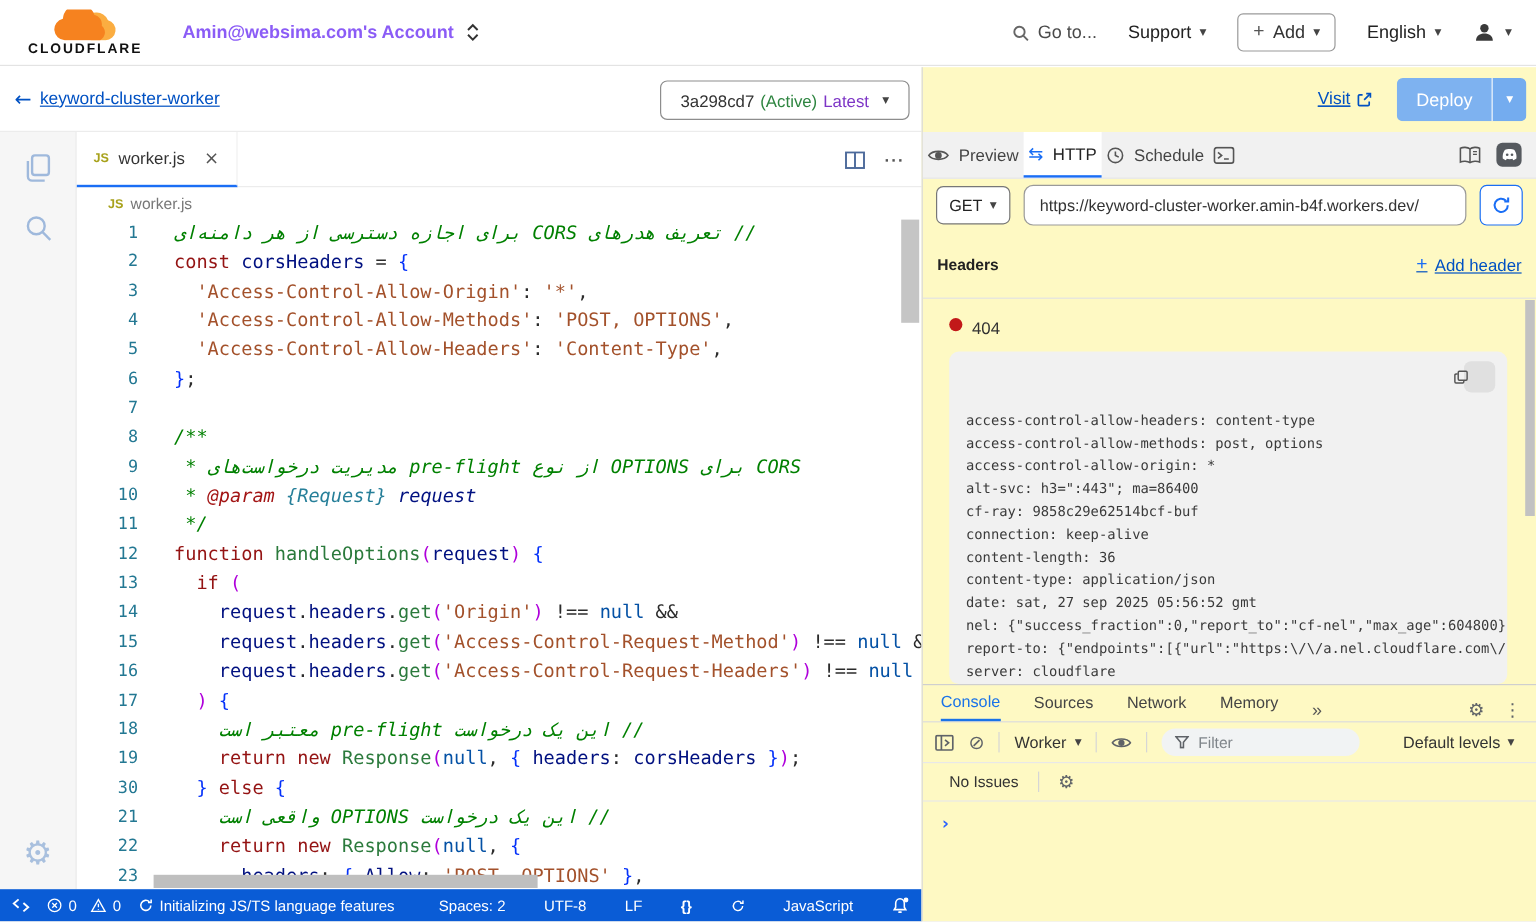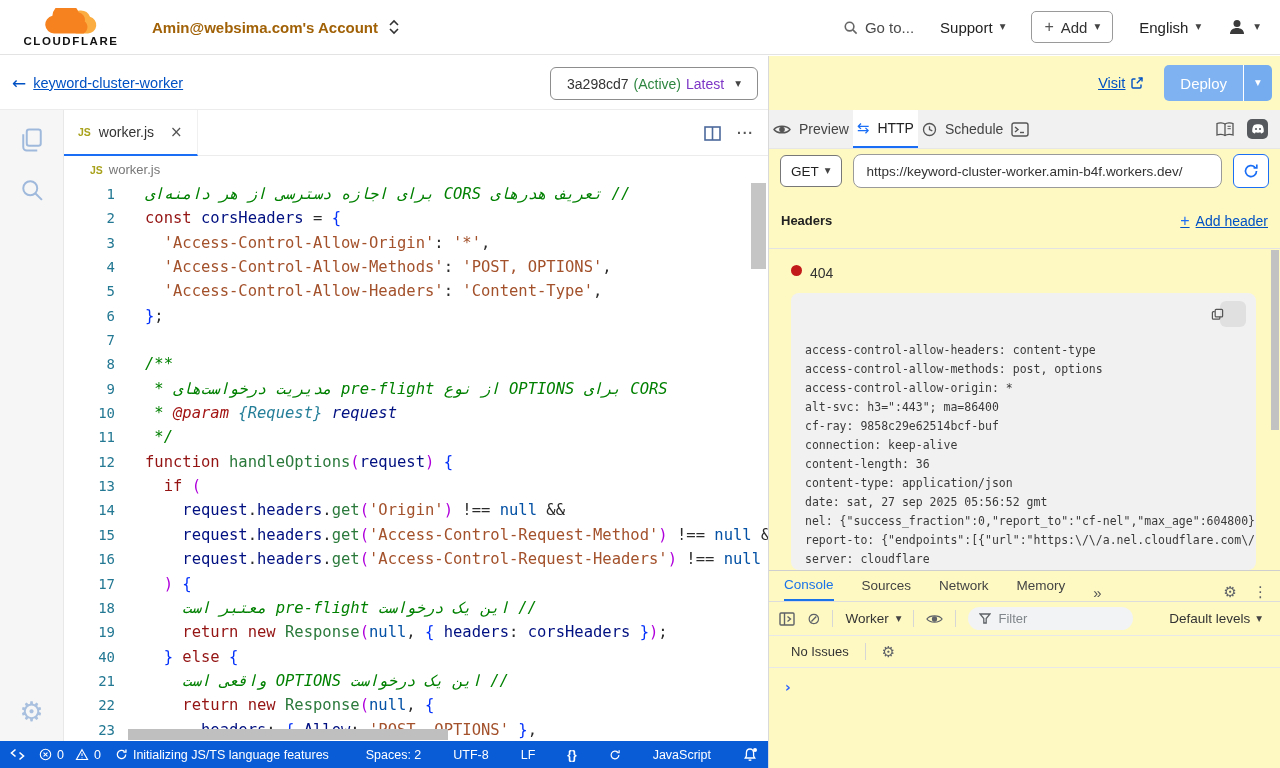--- a/index.html
+++ b/index.html
@@ -4,21 +4,21 @@
 <style>
   *{margin:0;padding:0;box-sizing:border-box}
   html,body{background:#e8e8e8}
   #app{position:relative;width:1280px;height:768px;background:#fff;font-family:"Liberation Sans",sans-serif;overflow:hidden;color:#222}
   svg{display:block}
   .caret{font-family:"DejaVu Sans",sans-serif;font-size:7.5px;color:#444;line-height:1}
   
   .topnav{position:absolute;left:0;top:0;width:1280px;height:55px;background:#fff;border-bottom:1px solid #e3e3e3;display:flex;align-items:center}
   .logo{margin-left:16px;width:110px;display:flex;flex-direction:column;align-items:center;gap:1px}
   .logo-word{font-size:11.5px;font-weight:bold;letter-spacing:1.6px;color:#111}
-  .account{margin-left:26px;display:flex;align-items:center;gap:10px;font-size:15px;font-weight:bold;color:#a16207}
+  .account{margin-left:26px;display:flex;align-items:center;gap:10px;font-size:15px;font-weight:bold;color:#8b5cf6}
   .topnav-right{margin-left:auto;display:flex;align-items:center;gap:26px;margin-right:20px}
   .nav-item{display:flex;align-items:center;gap:7px;font-size:15px;color:#222}
   .goto{color:#4a4a4a}
   .add-btn{border:1px solid #9a9a9a;border-radius:5px;padding:6px 12px;display:flex;align-items:center;gap:7px;font-size:15px;color:#333;background:#fff}
   
   .subleft{position:absolute;left:0;top:56px;width:768px;height:54px;background:#fff;border-bottom:1px solid #ececec;display:flex;align-items:center}
   .back-link{margin-left:12px;display:flex;align-items:center;gap:7px;font-size:14.5px}
   .back-link a{color:#0051c3;text-decoration:underline}
   .back-arrow{color:#0051c3;font-size:17px;font-family:"DejaVu Sans",sans-serif}
   .version-dd{position:absolute;right:10px;top:11px;width:208px;height:33px;border:1px solid #8d8d8d;border-radius:6px;background:#fff;display:flex;align-items:center;justify-content:center;gap:5px;font-size:14px}
@@ -229,21 +229,21 @@
         <div class="code-line"><span class="ln">10</span><span class="lt"><span class="tk-cmt"> * </span><span class="tk-tag">@param </span><span class="tk-typ">{Request} </span><span class="tk-pvar">request</span></span></div>
         <div class="code-line"><span class="ln">11</span><span class="lt"><span class="tk-cmt"> */</span></span></div>
         <div class="code-line"><span class="ln">12</span><span class="lt"><span class="tk-kw">function </span><span class="tk-fn">handleOptions</span><span class="tk-pb">(</span><span class="tk-var">request</span><span class="tk-pb">)</span><span class="tk-pl"> </span><span class="tk-bb">{</span></span></div>
         <div class="code-line"><span class="ln">13</span><span class="lt"><span class="tk-pl">  </span><span class="tk-kw">if </span><span class="tk-pb">(</span></span></div>
         <div class="code-line"><span class="ln">14</span><span class="lt"><span class="tk-pl">    </span><span class="tk-var">request</span><span class="tk-op">.</span><span class="tk-var">headers</span><span class="tk-op">.</span><span class="tk-fn">get</span><span class="tk-pb">(</span><span class="tk-str">'Origin'</span><span class="tk-pb">)</span><span class="tk-op"> !== </span><span class="tk-nul">null</span><span class="tk-op"> &amp;&amp;</span></span></div>
         <div class="code-line"><span class="ln">15</span><span class="lt"><span class="tk-pl">    </span><span class="tk-var">request</span><span class="tk-op">.</span><span class="tk-var">headers</span><span class="tk-op">.</span><span class="tk-fn">get</span><span class="tk-pb">(</span><span class="tk-str">'Access-Control-Request-Method'</span><span class="tk-pb">)</span><span class="tk-op"> !== </span><span class="tk-nul">null</span><span class="tk-op"> &amp;&amp;</span></span></div>
         <div class="code-line"><span class="ln">16</span><span class="lt"><span class="tk-pl">    </span><span class="tk-var">request</span><span class="tk-op">.</span><span class="tk-var">headers</span><span class="tk-op">.</span><span class="tk-fn">get</span><span class="tk-pb">(</span><span class="tk-str">'Access-Control-Request-Headers'</span><span class="tk-pb">)</span><span class="tk-op"> !== </span><span class="tk-nul">null</span></span></div>
         <div class="code-line"><span class="ln">17</span><span class="lt"><span class="tk-pl">  </span><span class="tk-pb">)</span><span class="tk-pl"> </span><span class="tk-bb">{</span></span></div>
         <div class="code-line"><span class="ln">18</span><span class="lt"><span class="tk-pl">    </span><span class="tk-cmt" dir="auto">// این یک درخواست pre-flight معتبر است</span></span></div>
         <div class="code-line"><span class="ln">19</span><span class="lt"><span class="tk-pl">    </span><span class="tk-kw">return </span><span class="tk-kw">new </span><span class="tk-fn">Response</span><span class="tk-pb">(</span><span class="tk-nul">null</span><span class="tk-op">, </span><span class="tk-bb">{</span><span class="tk-pl"> </span><span class="tk-var">headers</span><span class="tk-op">: </span><span class="tk-var">corsHeaders</span><span class="tk-pl"> </span><span class="tk-bb">}</span><span class="tk-pb">)</span><span class="tk-op">;</span></span></div>
-        <div class="code-line"><span class="ln">40</span><span class="lt"><span class="tk-pl">  </span><span class="tk-bb">}</span><span class="tk-pl"> </span><span class="tk-kw">else </span><span class="tk-bb">{</span></span></div>
+        <div class="code-line"><span class="ln">30</span><span class="lt"><span class="tk-pl">  </span><span class="tk-bb">}</span><span class="tk-pl"> </span><span class="tk-kw">else </span><span class="tk-bb">{</span></span></div>
         <div class="code-line"><span class="ln">21</span><span class="lt"><span class="tk-pl">    </span><span class="tk-cmt" dir="auto">// این یک درخواست OPTIONS واقعی است</span></span></div>
         <div class="code-line"><span class="ln">22</span><span class="lt"><span class="tk-pl">    </span><span class="tk-kw">return </span><span class="tk-kw">new </span><span class="tk-fn">Response</span><span class="tk-pb">(</span><span class="tk-nul">null</span><span class="tk-op">, </span><span class="tk-bb">{</span></span></div>
         <div class="code-line"><span class="ln">23</span><span class="lt"><span class="tk-pl">      </span><span class="tk-var">headers</span><span class="tk-op">: </span><span class="tk-bb">{</span><span class="tk-pl"> </span><span class="tk-var">Allow</span><span class="tk-op">: </span><span class="tk-str">'POST, OPTIONS'</span><span class="tk-pl"> </span><span class="tk-bb">}</span><span class="tk-op">,</span></span></div>
       </div>
   </div>
   <div class="vscroll-editor"></div>
   <div class="hscroll-editor"></div>
 
   <div class="statusbar">
     <span class="sb-item">

